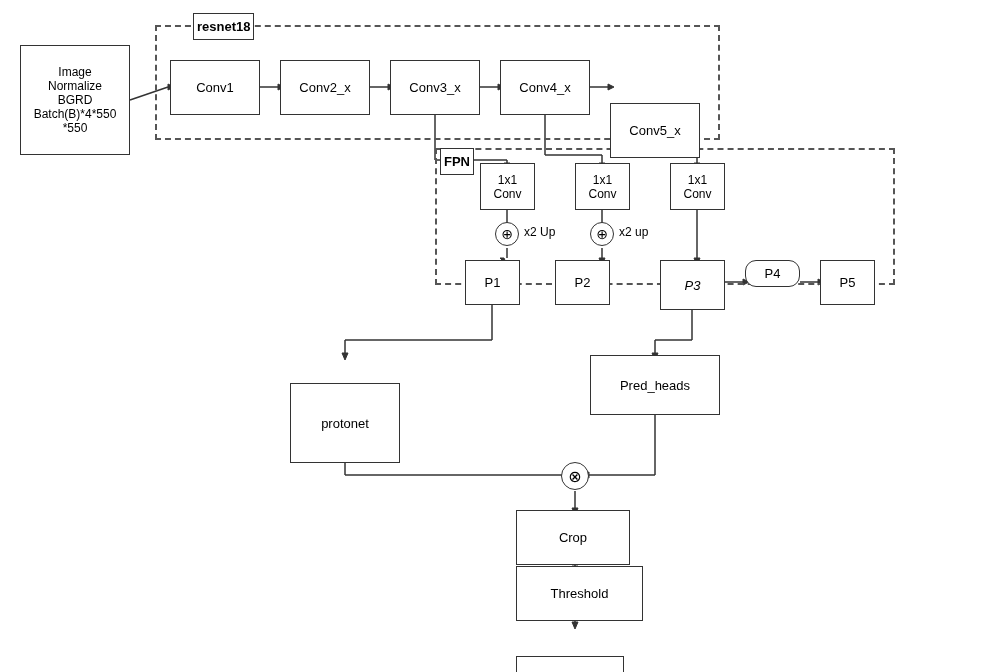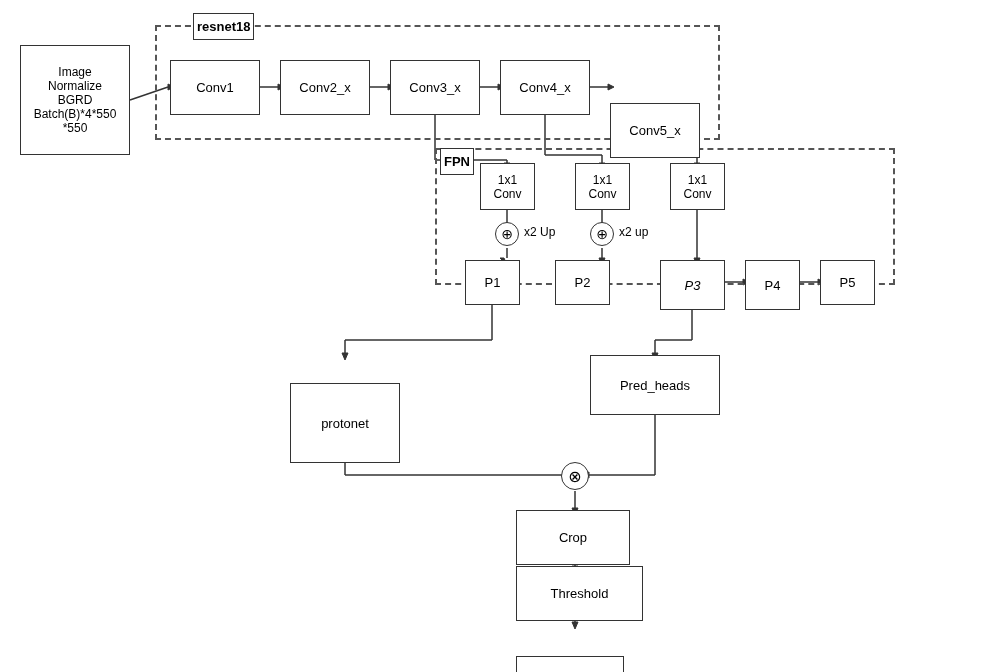--- a/index.html
+++ b/index.html
@@ -204,21 +204,21 @@
 
   <div class="box" style="left:465px; top:260px; width:55px; height:45px;">
     <span>P1</span>
   </div>
   <div class="box" style="left:555px; top:260px; width:55px; height:45px;">
     <span>P2</span>
   </div>
   <div class="box" style="left:660px; top:260px; width:65px; height:50px;font-style:italic;">
     <span>P3</span>
   </div>
-  <div class="box" style="left:745px; top:260px; width:55px; height:50px;">
+  <div class="box" style="left:745px; top:260px; width:55px; height:27px;border-radius:11px;">
     <span>P4</span>
   </div>
   <div class="box" style="left:820px; top:260px; width:55px; height:45px;">
     <span>P5</span>
   </div>
 
   <div class="box" style="left:290px; top:355px; width:110px; height:80px;margin-top:28px;">
     <span>protonet</span>
   </div>
 

